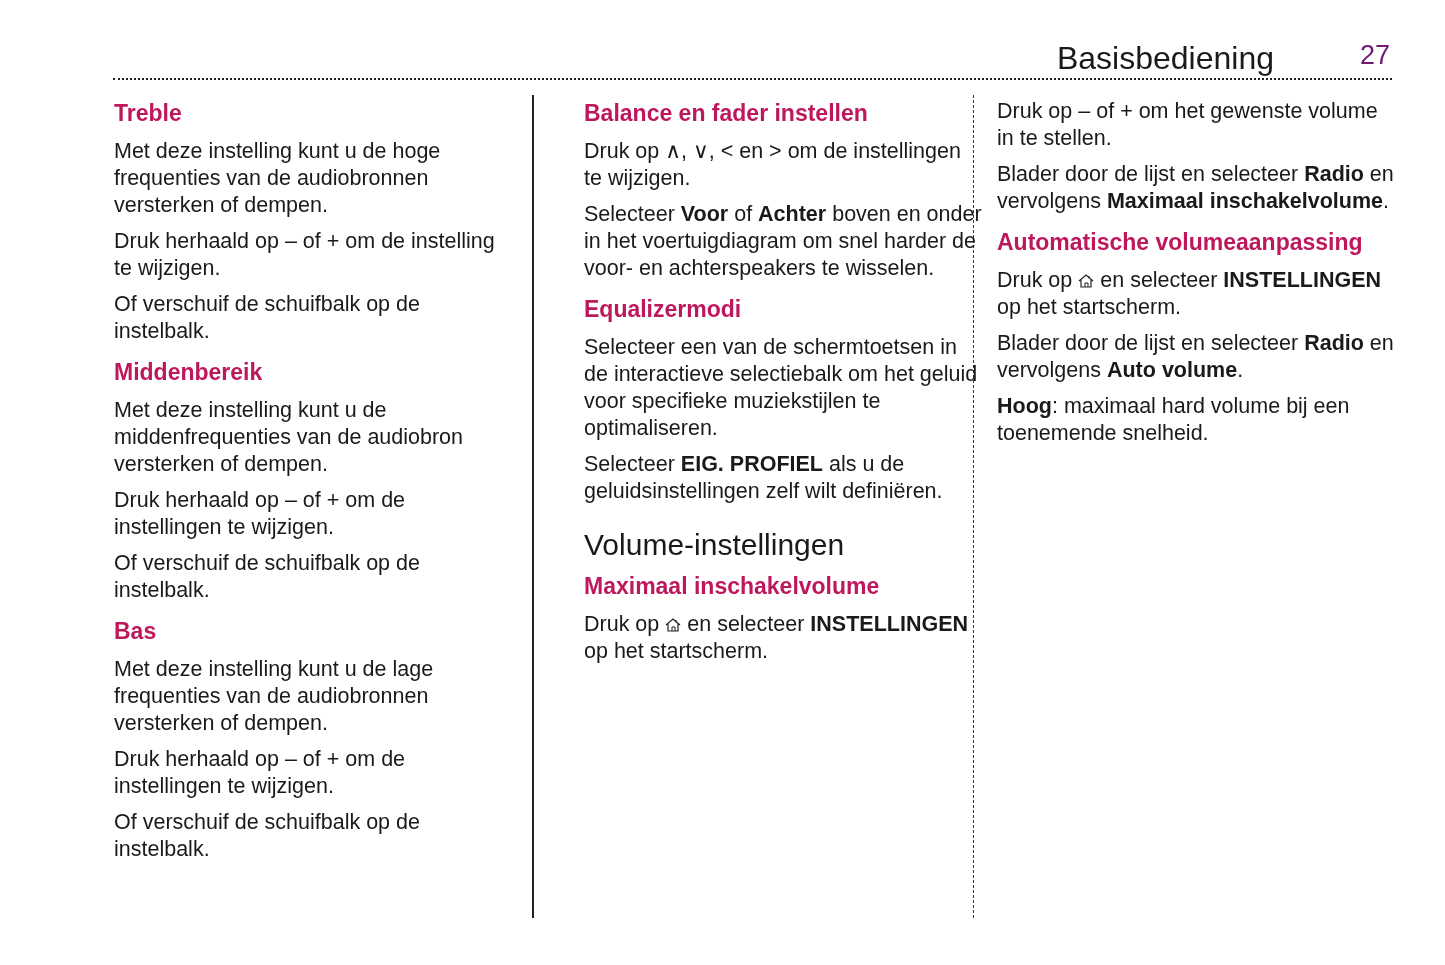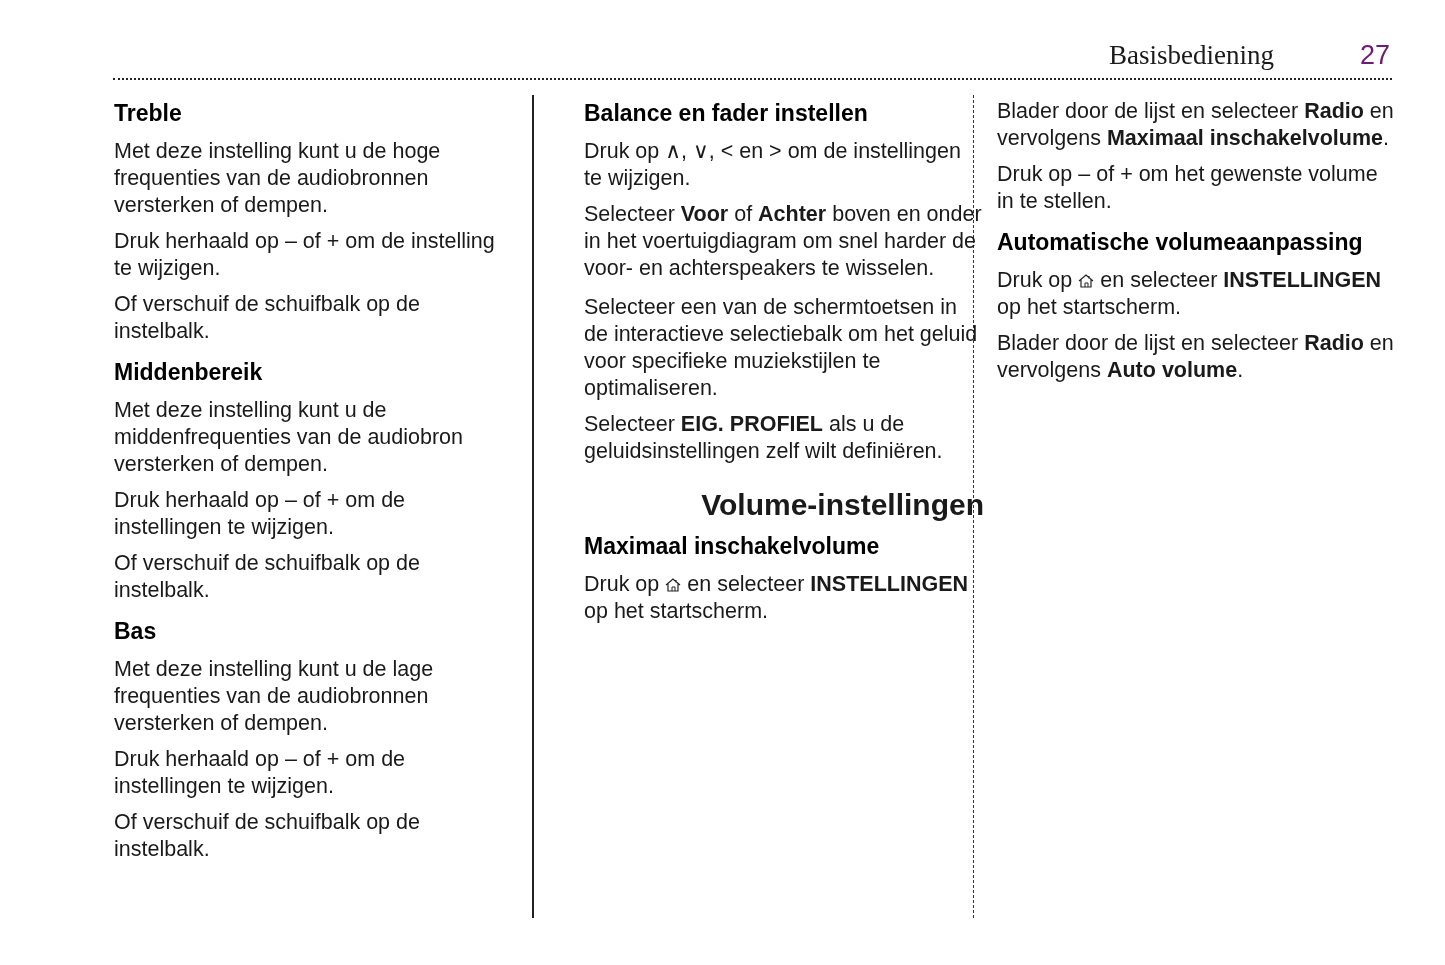--- a/index.html
+++ b/index.html
@@ -1,30 +1,30 @@
 <!DOCTYPE html>
 <html><head>
 <meta charset="utf-8">
 <style>
   html, body { margin: 0; padding: 0; background: #ffffff; }
   body { width: 1445px; height: 965px; position: relative; overflow: hidden;
          font-family: "Liberation Sans", sans-serif; color: #1a1a1a; }
   .header { position: absolute; left: 113px; top: 38px; width: 1279px; height: 40px;
             border-bottom: 2px dotted #222; }
-  .header .chapter { position: absolute; right: 118px; top: 2px; font-size: 27px; color: #1a1a1a; font-family: Liberation Serif, serif; }
+  .header .chapter { position: absolute; right: 118px; top: 2px; font-size: 32px; color: #1a1a1a; }
   .header .pageno { position: absolute; right: 2px; top: 2px; font-size: 27px; color: #701a75; }
   .col { position: absolute; top: 98px; font-size: 21.5px; line-height: 27px; }
   .col1 { left: 114px; width: 402px; }
   .col2 { left: 584px; width: 400px; }
   .col3 { left: 997px; width: 400px; }
   .divider { position: absolute; top: 95px; height: 823px; width: 0; }
   .divider.d1 { left: 532px; border-left: 2px solid #222; }
   .divider.d2 { left: 973px; border-left: 1px dashed #333; }
-  h3 { margin: 0 0 10px 0; font-size: 23px; font-weight: bold; line-height: 30px; color: #000000; }
-  h2 { margin: 22px 0 8px 0; font-size: 30px; font-weight: bold; line-height: 36px; color: #1a1a1a; text-align: right; }
+  h3 { margin: 0 0 10px 0; font-size: 23px; font-weight: bold; line-height: 30px; color: #be185d; }
+  h2 { margin: 22px 0 8px 0; font-size: 30px; font-weight: normal; line-height: 36px; color: #1a1a1a; }
   p { margin: 0 0 9px 0; }
   b { font-weight: bold; }
   .sect { margin-bottom: 12px; }
   .sym { display: inline-block; }
   .home-icon { display: inline-block; width: 16px; height: 14px; vertical-align: -1px; }
 </style>
 </head>
 <body>
 
 <div class="header">
@@ -56,39 +56,41 @@
   </div>
 </div>
 
 <div class="col col2">
   <div class="sect">
     <h3>Balance en fader instellen</h3>
     <p><span>Druk op </span><span class="sym">∧</span><span>, </span><span class="sym">∨</span><span>, </span><span class="sym">&lt;</span><span> en </span><span class="sym">&gt;</span><span> om de instellingen te wijzigen.</span></p>
     <p><span>Selecteer </span><b>Voor</b><span> of </span><b>Achter</b><span> boven en onder in het voertuigdiagram om snel harder de voor- en achterspeakers te wisselen.</span></p>
   </div>
   <div class="sect">
+    <h3>Equalizermodi</h3>
     <p>Selecteer een van de schermtoetsen in de interactieve selectiebalk om het geluid voor specifieke muziekstijlen te optimaliseren.</p>
     <p><span>Selecteer </span><b>EIG. PROFIEL</b><span> als u de geluidsinstellingen zelf wilt definiëren.</span></p>
   </div>
   <h2>Volume-instellingen</h2>
   <div class="sect">
     <h3>Maximaal inschakelvolume</h3>
     <p><span>Druk op </span><svg class="home-icon" viewBox="0 0 16 14">
           <path d="M1 7 L8 1 L15 7 M3 5.5 V13 H13 V5.5 M11 2 V4.5" fill="none" stroke="#222" stroke-width="1.2"></path>
           <path d="M7 13 V9 H10 V13" fill="none" stroke="#222" stroke-width="1"></path>
         </svg><span> en selecteer </span><b>INSTELLINGEN</b><span> op het startscherm.</span></p>
   </div>
 </div>
 
 <div class="col col3">
   <div class="sect">
+    <p><span>Druk op </span><span class="sym">–</span><span> of </span><span class="sym">+</span><span> om het gewenste volume in te stellen.</span></p>
     <p><span>Blader door de lijst en selecteer </span><b>Radio</b><span> en vervolgens </span><b>Maximaal inschakelvolume</b><span>.</span></p>
-    <p><span>Druk op </span><span class="sym">–</span><span> of </span><span class="sym">+</span><span> om het gewenste volume in te stellen.</span></p>
   </div>
   <div class="sect">
     <h3>Automatische volumeaanpassing</h3>
     <p><span>Druk op </span><svg class="home-icon" viewBox="0 0 16 14">
           <path d="M1 7 L8 1 L15 7 M3 5.5 V13 H13 V5.5 M11 2 V4.5" fill="none" stroke="#222" stroke-width="1.2"></path>
           <path d="M7 13 V9 H10 V13" fill="none" stroke="#222" stroke-width="1"></path>
         </svg><span> en selecteer </span><b>INSTELLINGEN</b><span> op het startscherm.</span></p>
     <p><span>Blader door de lijst en selecteer </span><b>Radio</b><span> en vervolgens </span><b>Auto volume</b><span>.</span></p>
+    <p><b>Hoog</b><span>: maximaal hard volume bij een toenemende snelheid.</span></p>
   </div>
 </div>
 
 </body></html>

